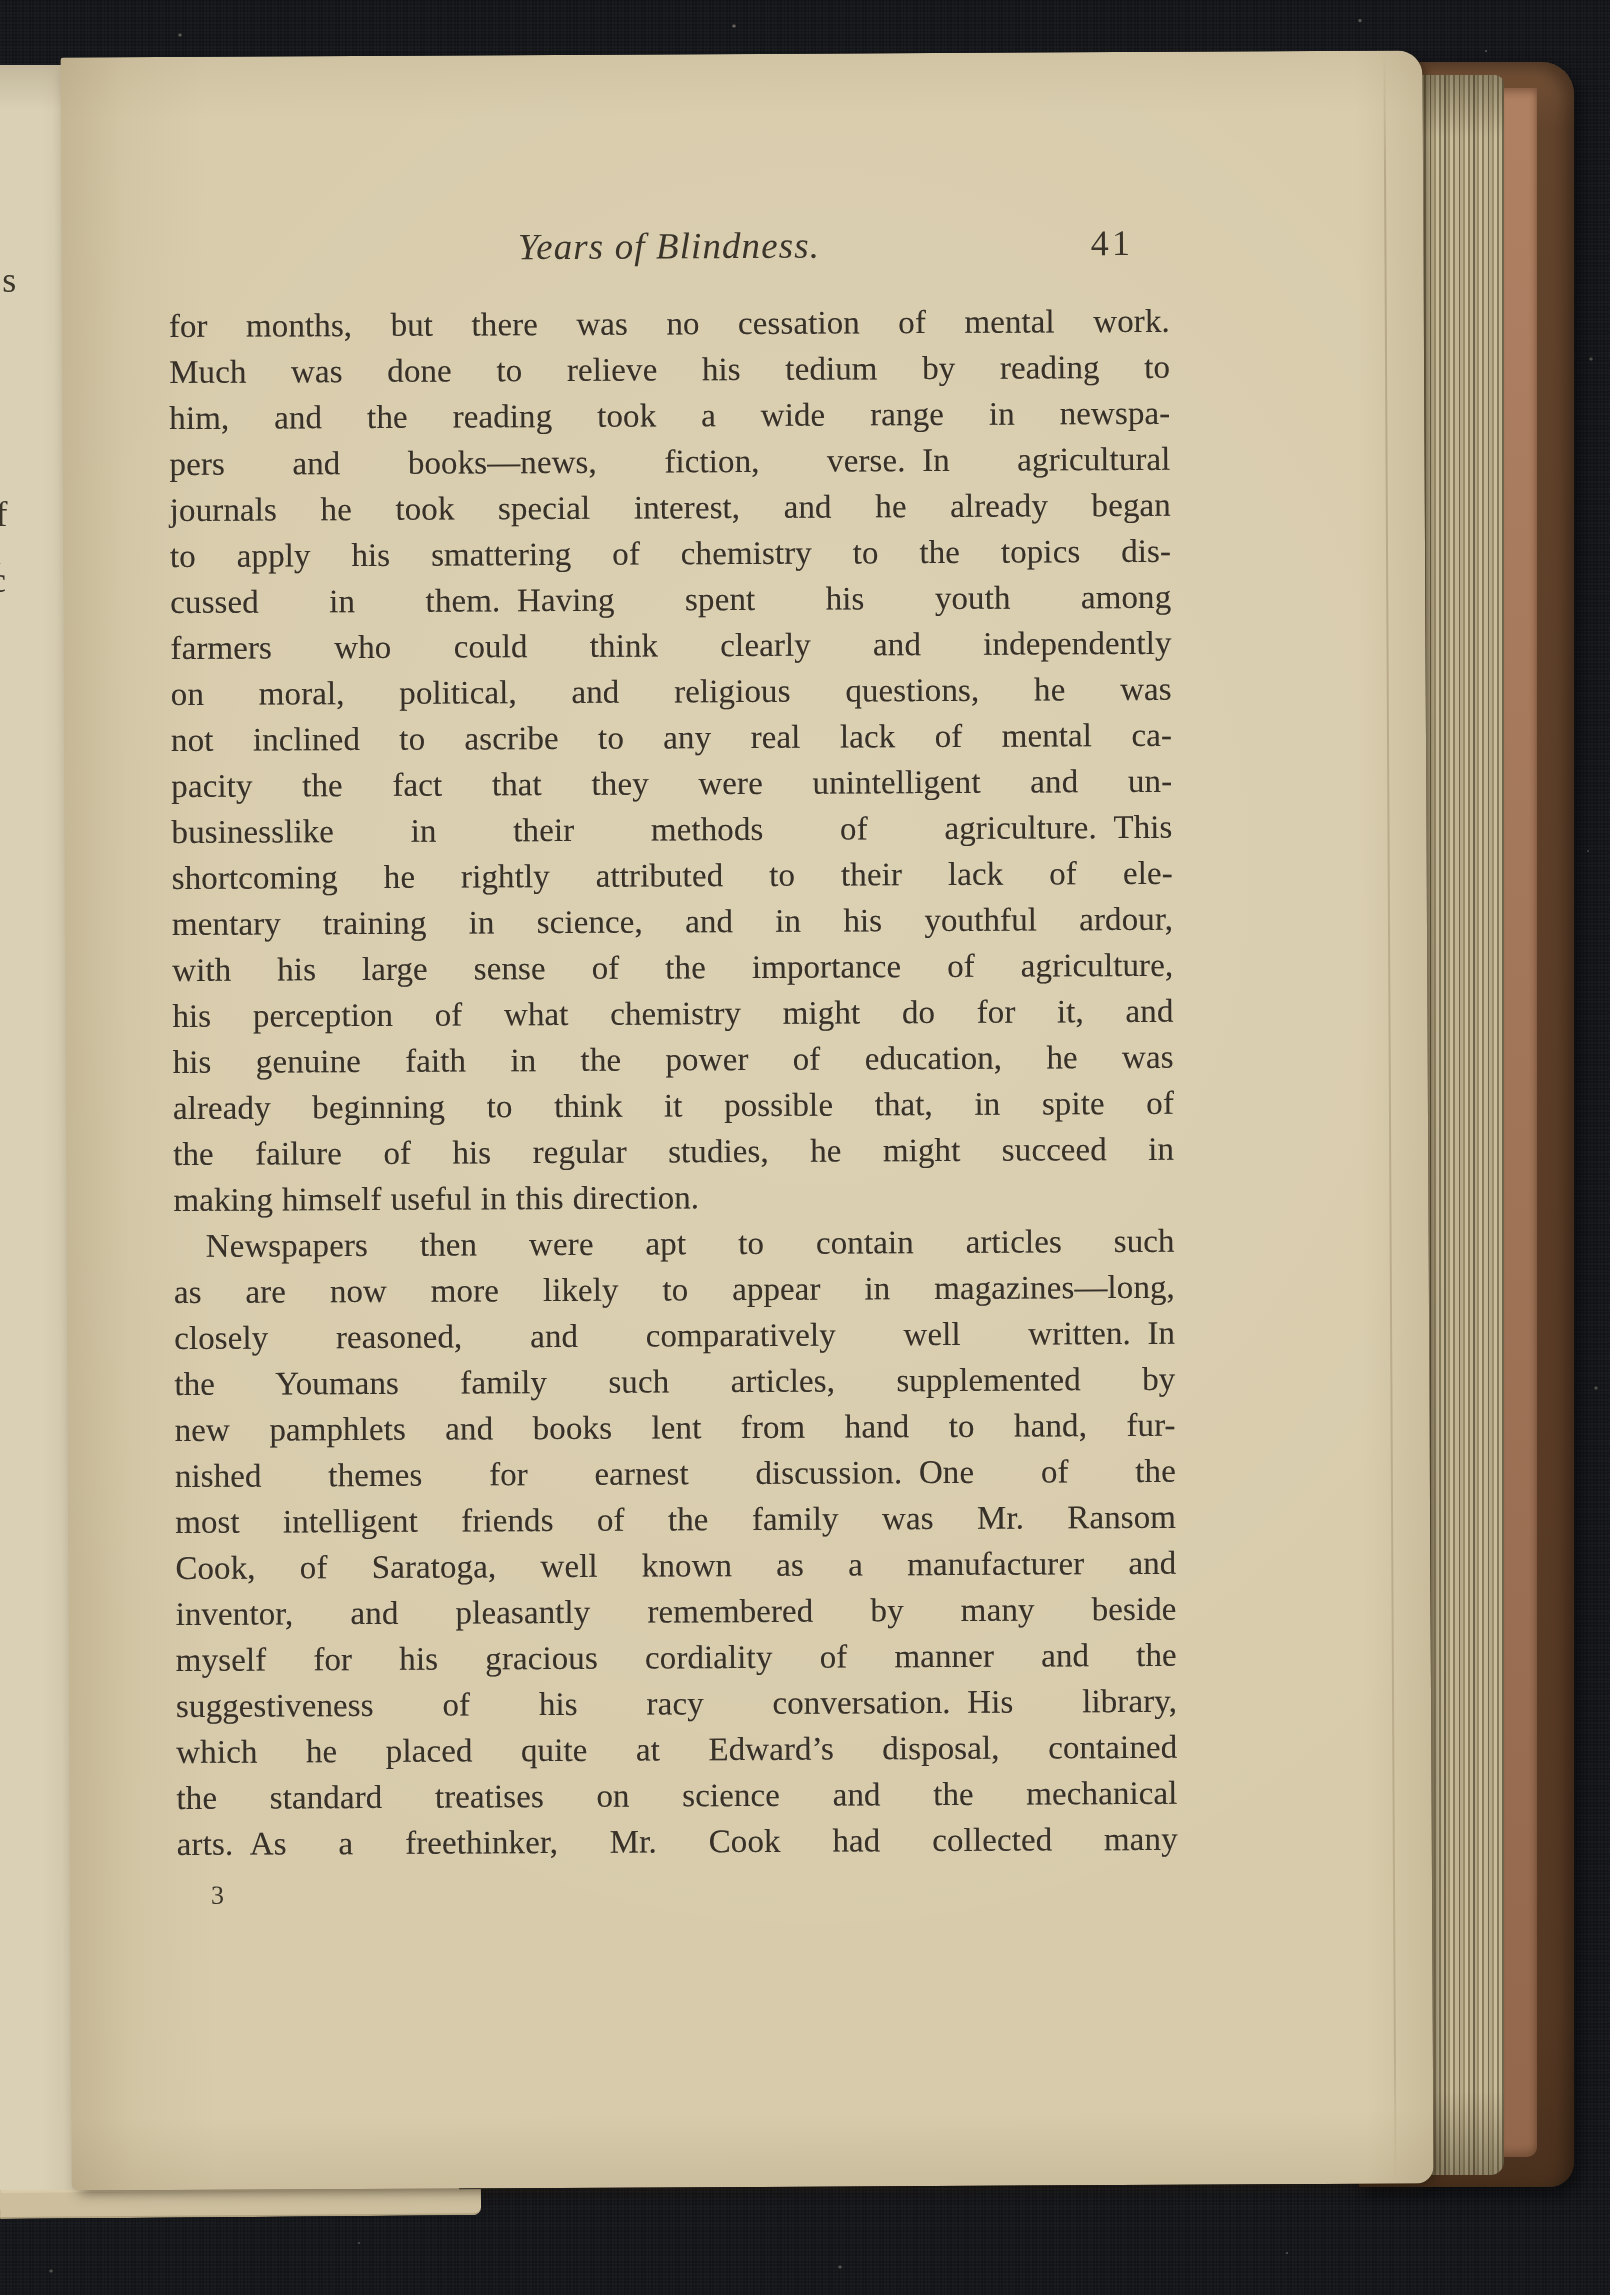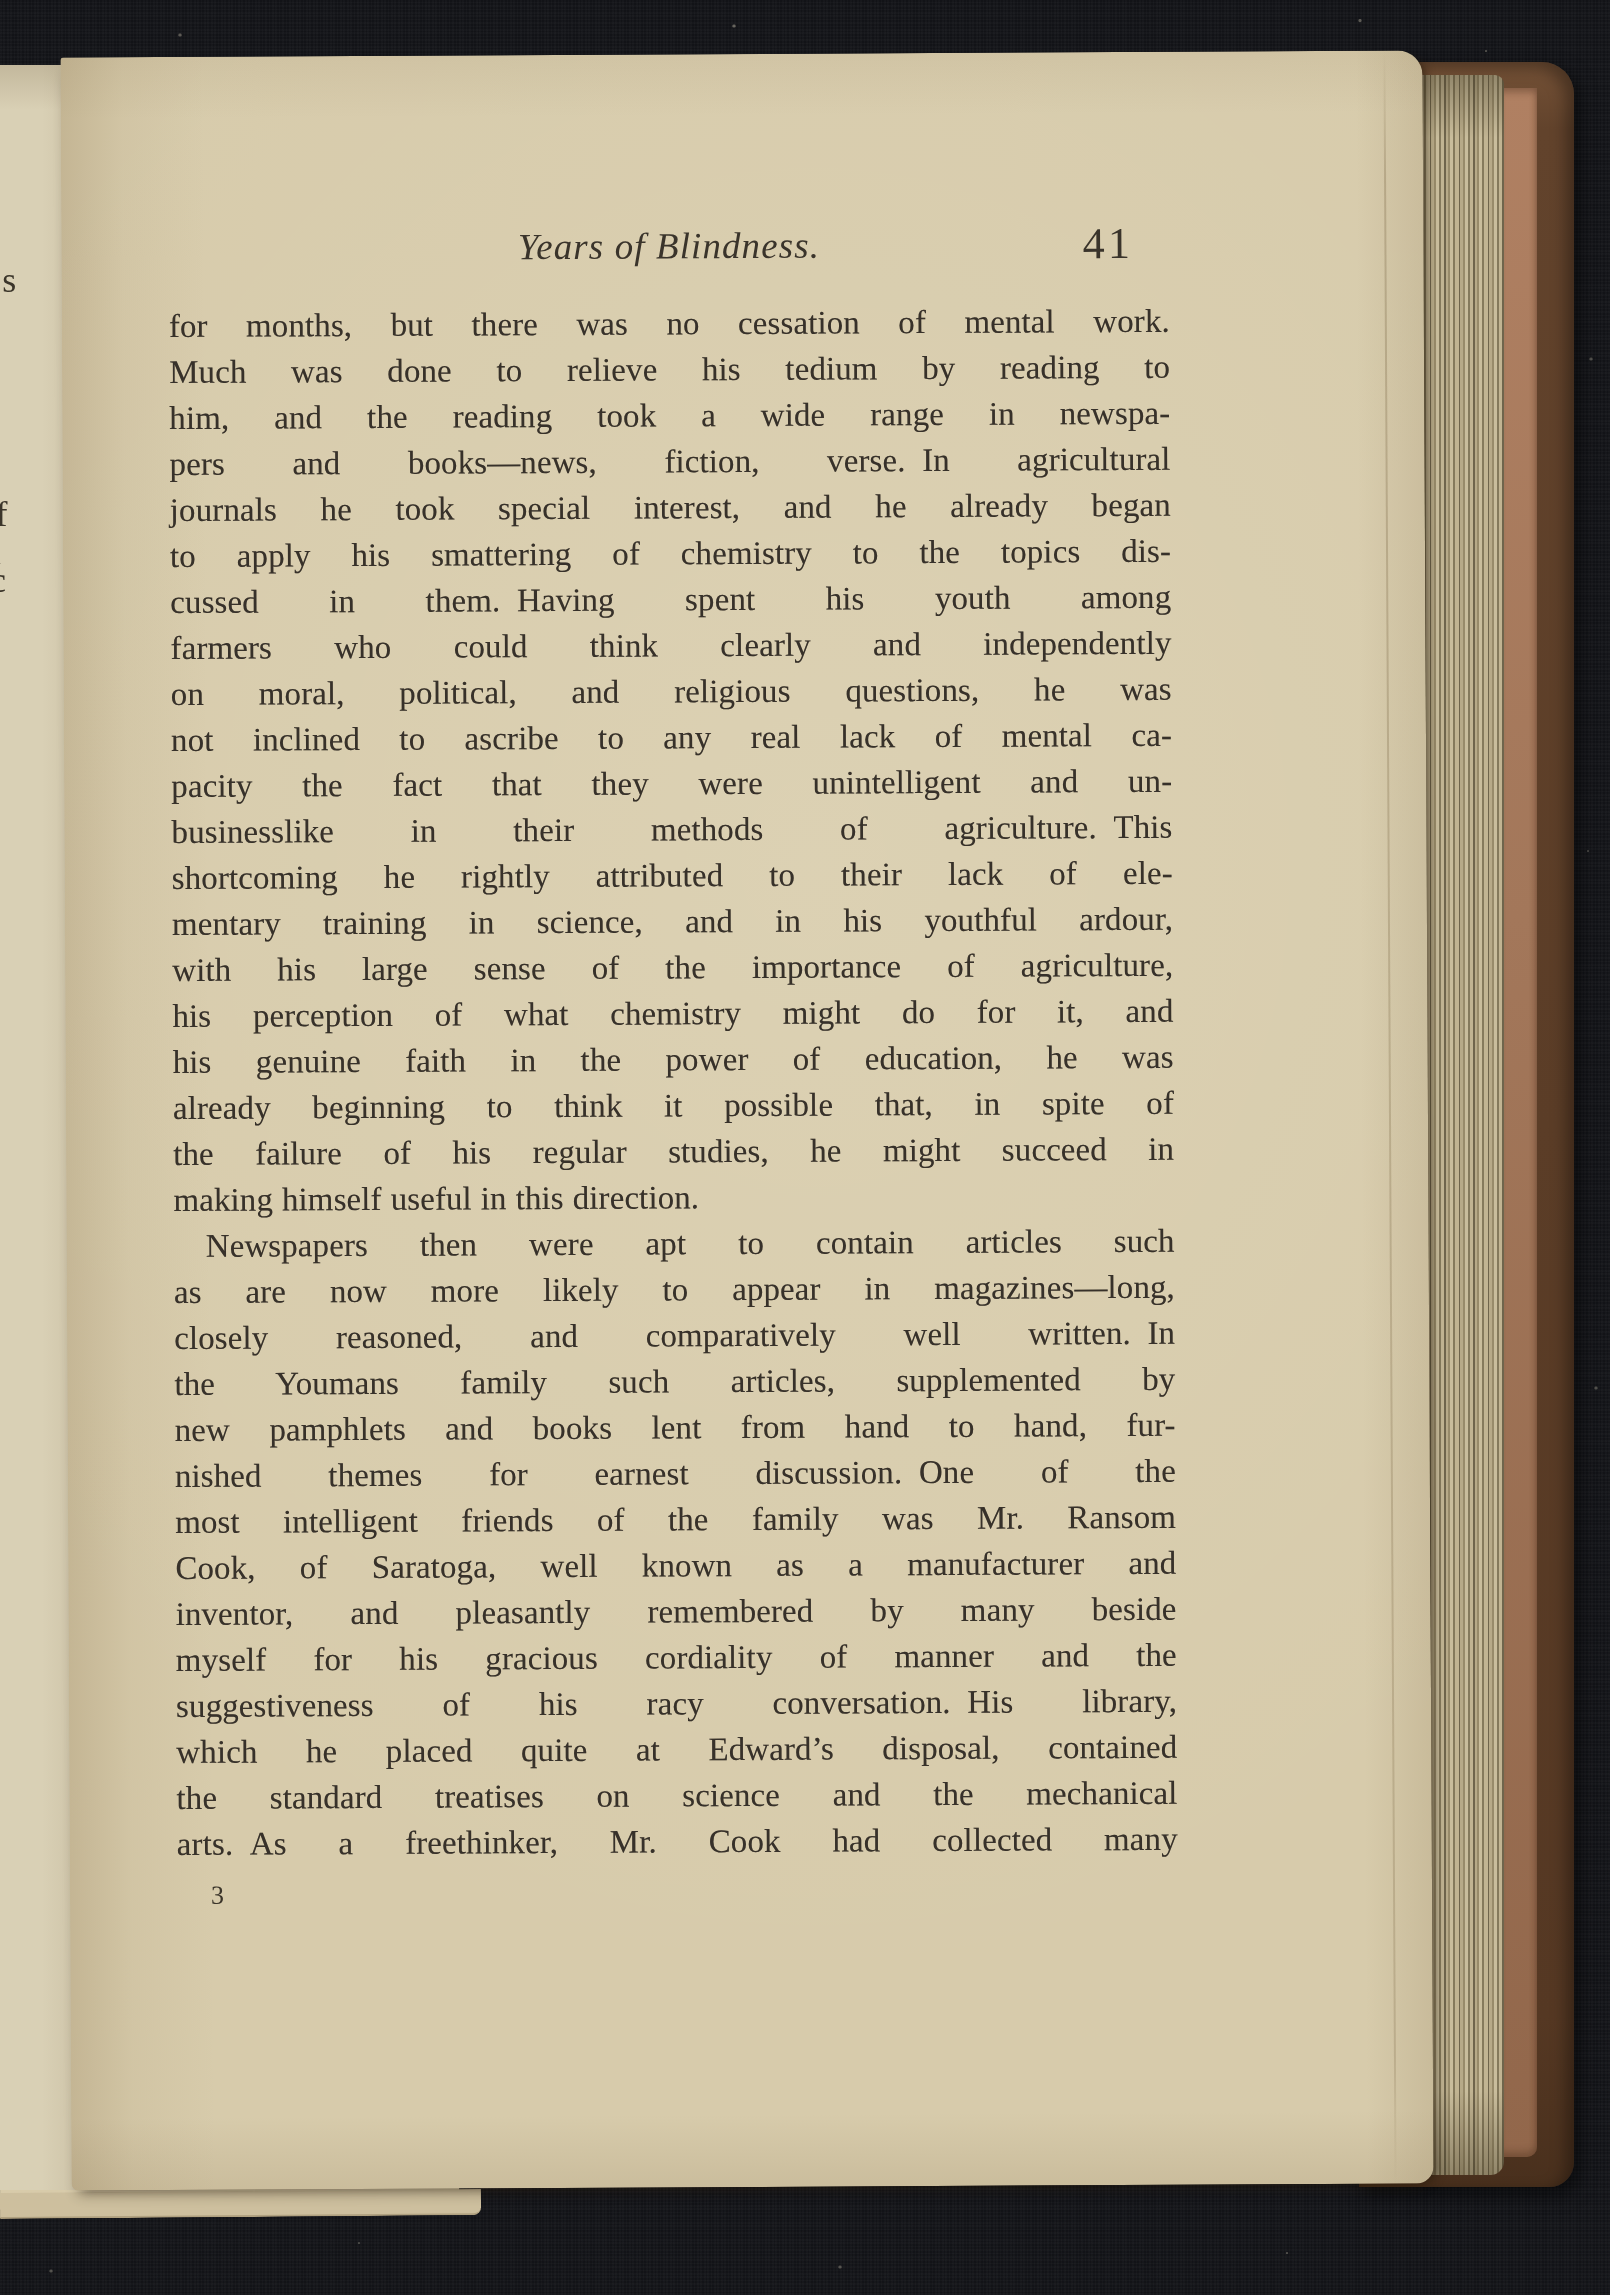--- a/index.html
+++ b/index.html
@@ -86,21 +86,21 @@
     background:linear-gradient(180deg, rgba(110,90,55,0) 0, rgba(110,90,55,.28) 6%, rgba(110,90,55,.22) 94%, rgba(110,90,55,0) 100%);
   }
   .header-row {
     position:absolute; left:107px; top:166px; width:1001px; height:51px;
     line-height:51px; text-align:center; color:#3a342b;
   }
   .header-title {
     font-style:italic; font-size:37px; letter-spacing:1.1px;
   }
   .folio {
-    position:absolute; right:36px; top:0; font-size:44px; letter-spacing:3.4px; font-style:normal;
+    position:absolute; right:36px; top:0; font-size:36px; letter-spacing:3.4px; font-style:normal;
   }
   .body-text {
     position:absolute; left:107px; top:246px; width:1001px;
     font-size:33px; line-height:46px; color:#37312a;
     letter-spacing:0.1px; word-spacing:0.6px;
     text-shadow:0 0 0.6px rgba(55,45,35,.35);
   }
   .line { height:46px; text-align:justify; text-align-last:justify; }
   .line.last { text-align-last:left; }
   .line.indent { text-indent:32px; }

